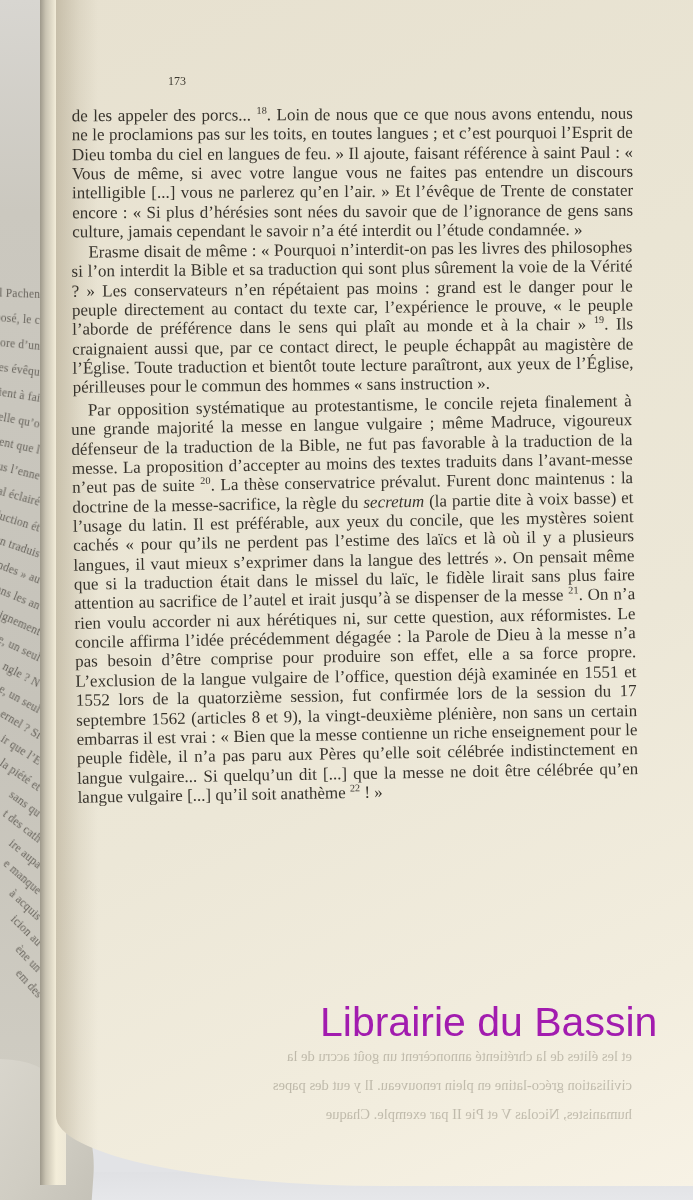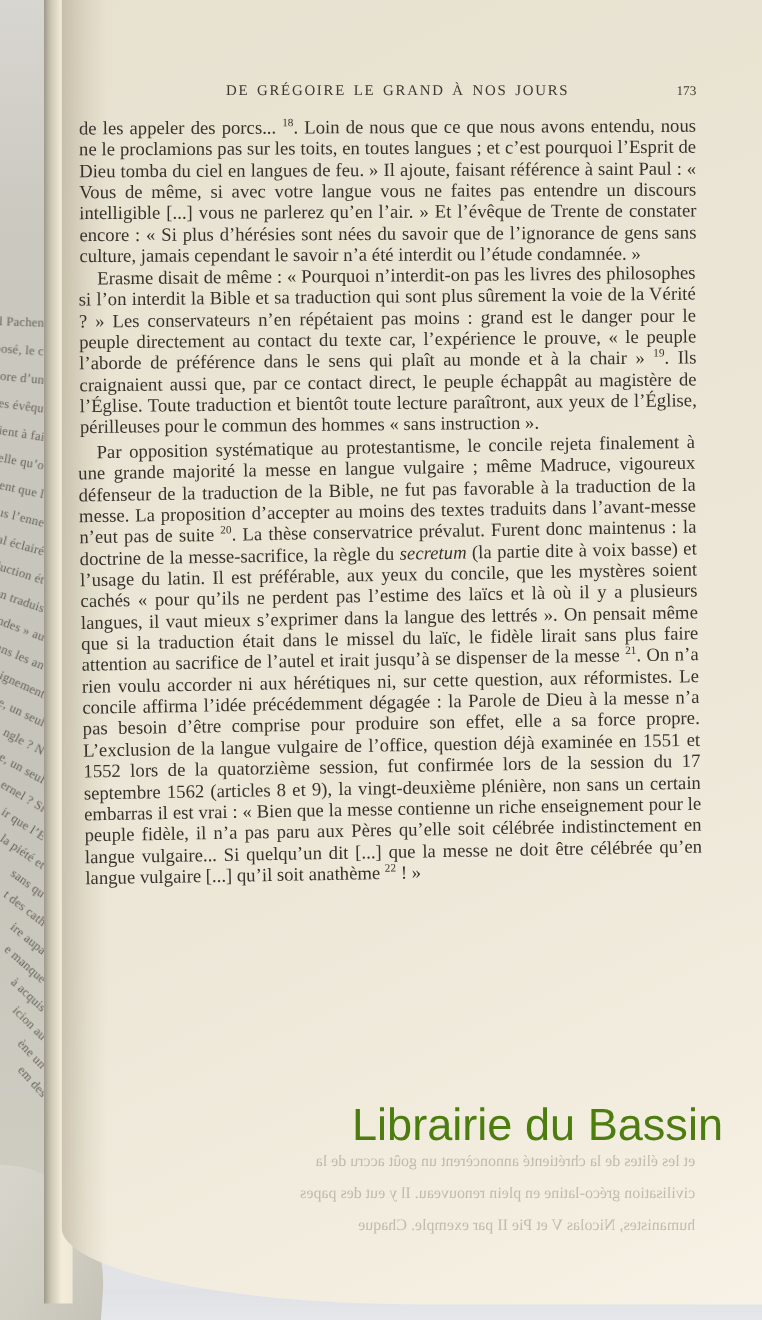--- a/index.html
+++ b/index.html
@@ -139,32 +139,31 @@
         <div class="fragment" style="transform: rotate(47.9deg);">em des</div>
       </div>
   </div>
 
   <div class="gutter"></div>
 
   <div class="page">
     <div class="page-shadow-left"></div>
     <div class="page-inner">
       <div class="running-head">
-        <span class="head-title">DE GRÉGOIRE LE GRAND À NOS JOURS</span>
         <span class="head-num">173</span>
       </div>
       <div class="body-text">
         <p class="para first tilt1"><span>de les appeler des porcs... </span><sup>18</sup><span>. Loin de nous que ce que nous avons entendu, nous ne le proclamions pas sur les toits, en toutes langues ; et c’est pourquoi l’Esprit de Dieu tomba du ciel en langues de feu. » Il ajoute, faisant référence à saint Paul : « Vous de même, si avec votre langue vous ne faites pas entendre un discours intelligible [...] vous ne parlerez qu’en l’air. » Et l’évêque de Trente de constater encore : « Si plus d’hérésies sont nées du savoir que de l’ignorance de gens sans culture, jamais cependant le savoir n’a été interdit ou l’étude condamnée. »</span></p>
         <p class="para tilt2"><span>Erasme disait de même : « Pourquoi n’interdit-on pas les livres des philosophes si l’on interdit la Bible et sa traduction qui sont plus sûrement la voie de la Vérité ? » Les conservateurs n’en répétaient pas moins : grand est le danger pour le peuple directement au contact du texte car, l’expérience le prouve, « le peuple l’aborde de préférence dans le sens qui plaît au monde et à la chair » </span><sup>19</sup><span>. Ils craignaient aussi que, par ce contact direct, le peuple échappât au magistère de l’Église. Toute traduction et bientôt toute lecture paraîtront, aux yeux de l’Église, périlleuses pour le commun des hommes « sans instruction ».</span></p>
         <p class="para tilt3"><span>Par opposition systématique au protestantisme, le concile rejeta finalement à une grande majorité la messe en langue vulgaire ; même Madruce, vigoureux défenseur de la traduction de la Bible, ne fut pas favorable à la traduction de la messe. La proposition d’accepter au moins des textes traduits dans l’avant-messe n’eut pas de suite </span><sup>20</sup><span>. La thèse conservatrice prévalut. Furent donc maintenus : la doctrine de la messe-sacrifice, la règle du </span><i>secretum</i><span> (la partie dite à voix basse) et l’usage du latin. Il est préférable, aux yeux du concile, que les mystères soient cachés « pour qu’ils ne perdent pas l’estime des laïcs et là où il y a plusieurs langues, il vaut mieux s’exprimer dans la langue des lettrés ». On pensait même que si la traduction était dans le missel du laïc, le fidèle lirait sans plus faire attention au sacrifice de l’autel et irait jusqu’à se dispenser de la messe </span><sup>21</sup><span>. On n’a rien voulu accorder ni aux hérétiques ni, sur cette question, aux réformistes. Le concile affirma l’idée précédemment dégagée : la Parole de Dieu à la messe n’a pas besoin d’être comprise pour produire son effet, elle a sa force propre. L’exclusion de la langue vulgaire de l’office, question déjà examinée en 1551 et 1552 lors de la quatorzième session, fut confirmée lors de la session du 17 septembre 1562 (articles 8 et 9), la vingt-deuxième plénière, non sans un certain embarras il est vrai : « Bien que la messe contienne un riche enseignement pour le peuple fidèle, il n’a pas paru aux Pères qu’elle soit célébrée indistinctement en langue vulgaire... Si quelqu’un dit [...] que la messe ne doit être célébrée qu’en langue vulgaire [...] qu’il soit anathème </span><sup>22</sup><span> ! »</span></p>
       </div>
     </div>
   </div>
 
   <div class="bleed">
       <div class="">et les élites de la chrétienté annoncèrent un goût accru de la</div>
       <div class="">civilisation gréco-latine en plein renouveau. Il y eut des papes</div>
       <div class="">humanistes, Nicolas V et Pie II par exemple. Chaque</div>
     </div>
 
-  <div class="watermark" style="color: #4d7c0f;">Librairie du Bassin</div>
+  <div class="watermark" style="color: #a21caf;">Librairie du Bassin</div>
 
 </div>
 
 </body></html>

